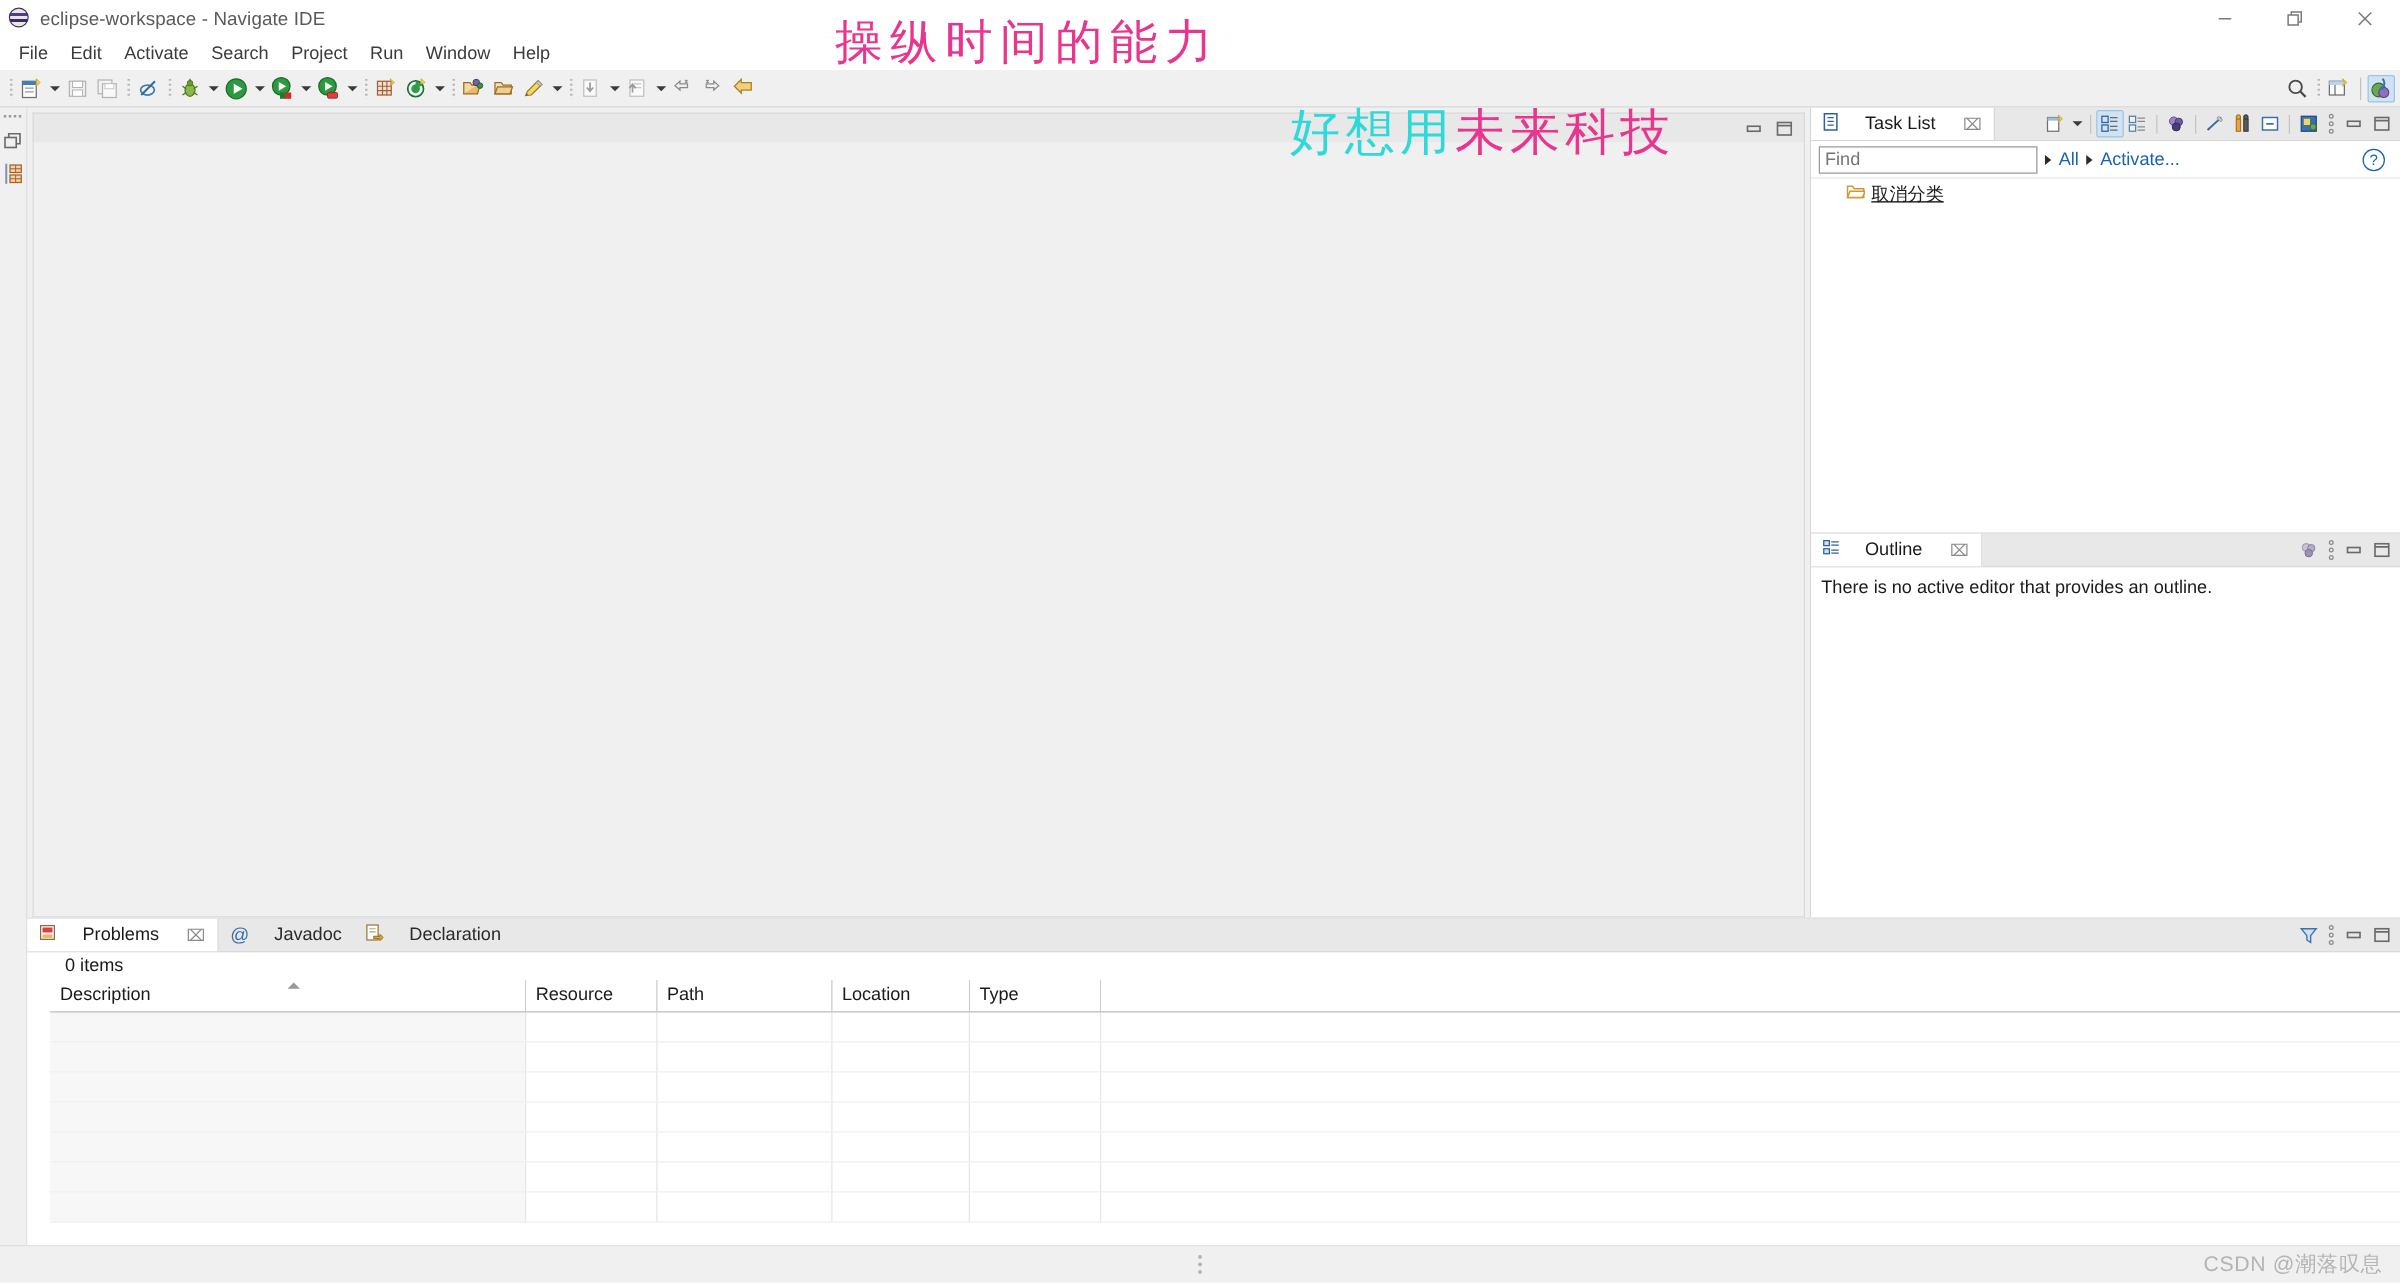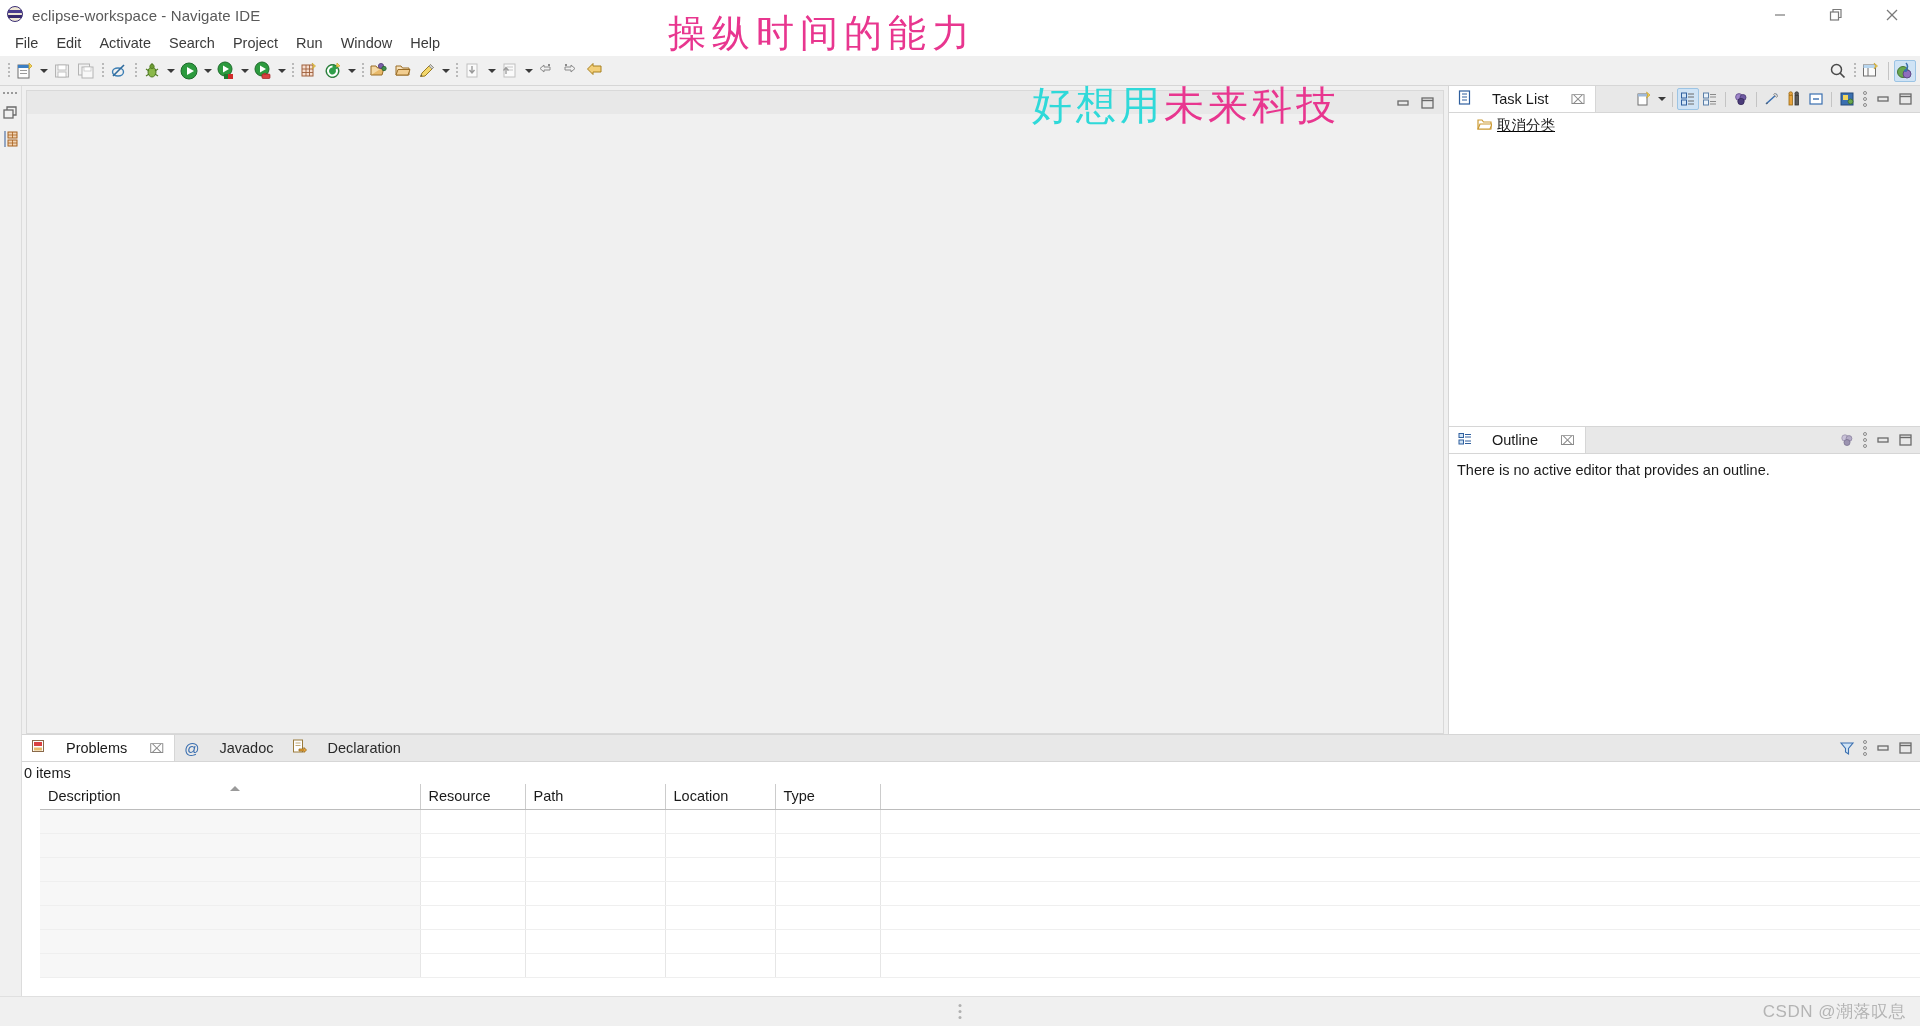--- a/index.html
+++ b/index.html
@@ -172,21 +172,21 @@
 
   .outline-body { flex:1 1 auto; background:#ffffff; padding: 8px 0 0 8px; }
   .outline-msg { font-size:14.5px; color:#1a1a1a; }
 
   
   .bottom-part {
     flex: 0 0 262px; display:flex; flex-direction:column;
     background:#ffffff; border-top:1px solid #d6d6d6;
   }
   .problems-tabbar { height:27px; display:flex; align-items:stretch; background:#e8e8e8; flex:0 0 27px; border-bottom:1px solid #d6d6d6;}
-  .items-count { font-size:14.5px; color:#1a1a1a; padding: 3px 0 3px 2px; background:#fff; }
+  .items-count { font-size:14.5px; color:#1a1a1a; padding: 3px 0 3px 30px; background:#fff; }
 
   table.problems {
     width: 100%; border-collapse: collapse; background:#fff;
     table-layout: fixed;
   }
   table.problems th {
     font-weight: normal; font-size:14.5px; color:#1a1a1a;
     text-align:left; padding: 4px 0 5px 8px;
     background:#ffffff;
     border-right:1px solid #ccc; border-bottom:1px solid #bcbcbc;
@@ -607,20 +607,28 @@
                 </div>
                 <div class="pt-btn">
                   <svg width="14" height="14">
                     <rect x="2" y="2" width="11" height="10" fill="none" stroke="#6a6a6a" stroke-width="1.3"></rect>
                     <line x1="2" y1="4.5" x2="13" y2="4.5" stroke="#6a6a6a" stroke-width="1.4"></line>
                   </svg>
                 </div>
               </div>
             </div>
 
+            <div class="findbar">
+              <input class="find-input" type="text" placeholder="Find" style="">
+              <span class="find-caret"></span>
+              <span class="find-link">All</span>
+              <span class="find-caret"></span>
+              <span class="find-link">Activate...</span>
+              <span class="help-q">?</span>
+            </div>
 
             <div class="tasklist-body">
               <div class="task-row">
                 <span>
                   <svg width="15" height="13">
                     <path d="M1 11 L1 2 L5 2 L6.5 4 L14 4 L14 11 Z" fill="none" stroke="#cc9a33" stroke-width="1.2"></path>
                     <path d="M1 11 L3 6 L15 6 L13 11 Z" fill="#fff" stroke="#cc9a33" stroke-width="1.2"></path>
                   </svg>
                 </span>
                 <span>取消分类</span>

